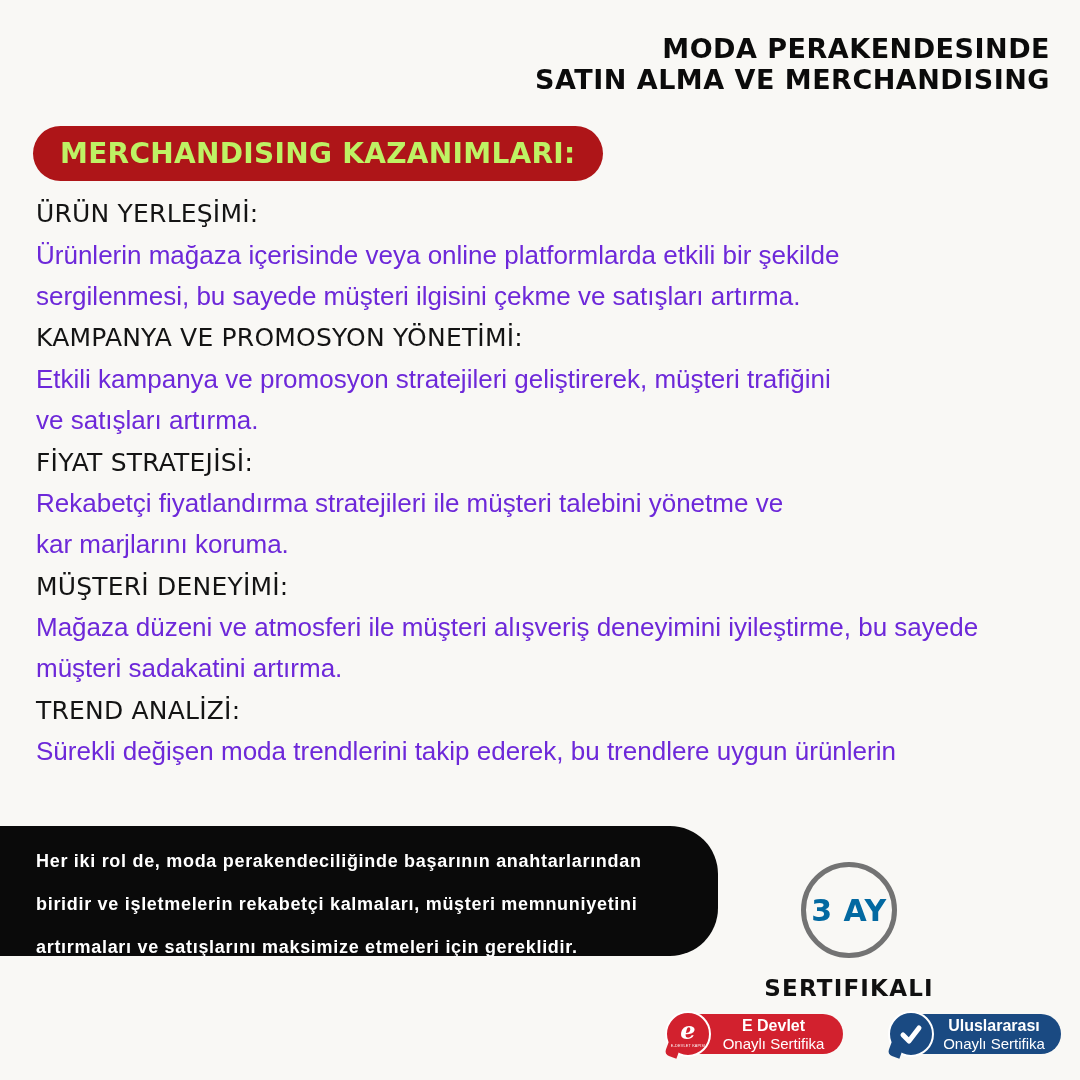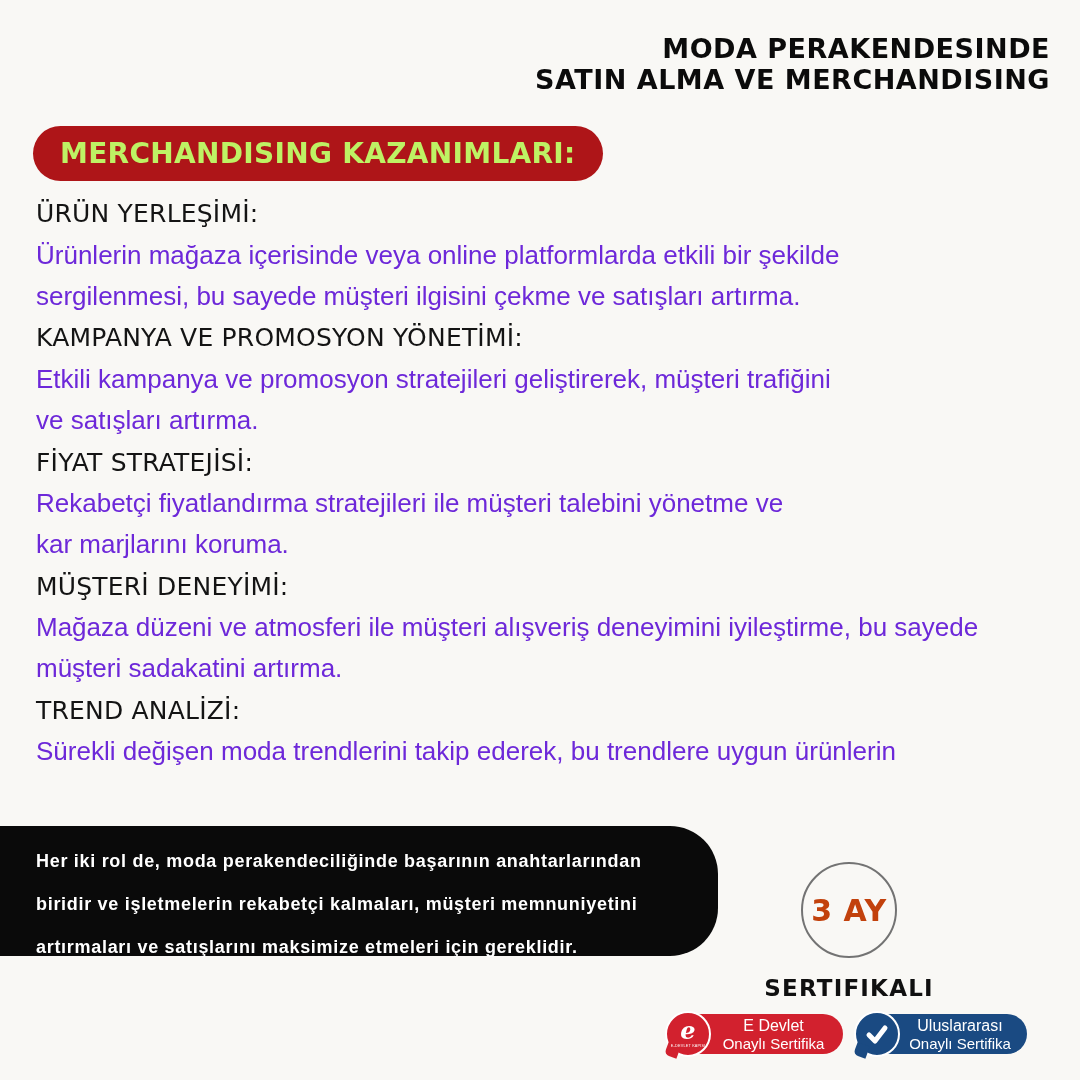--- a/index.html
+++ b/index.html
@@ -42,45 +42,45 @@
     padding:14px 0 0 36px; color:#ffffff;
   }
   .note .nline {
     height:43px; display:flex; align-items:center;
     font-weight:bold; font-size:18px; letter-spacing:0.7px; white-space:nowrap;
   }
 
   
   .duration {
     position:absolute; left:801px; top:862px; width:96px; height:96px;
-    border:2px solid #737373; border-radius:50%;
+    border:5px solid #737373; border-radius:50%;
     display:flex; align-items:center; justify-content:center;
     font-family:"DejaVu Sans", sans-serif; font-weight:bold;
-    font-size:30px; letter-spacing:0.5px; color:#c2410c;
+    font-size:30px; letter-spacing:0.5px; color:#0369a1;
   }
 
   
   .cert-label {
     position:absolute; left:739px; top:975px; width:220px; text-align:center;
     font-family:"DejaVu Sans", sans-serif; font-weight:bold;
     font-size:23px; letter-spacing:1.2px; color:#101010;
   }
 
   
   .badge { position:absolute; top:1010px; height:48px; }
   .badge-edevlet { left:665px; width:178px; }
-  .badge-intl   { left:854px; width:174px;padding-left:9px; }
+  .badge-intl   { left:888px; width:174px;padding-left:9px; }
   .bpill {
     position:absolute; left:13px; top:4px; height:40px; border-radius:20px;
     display:flex; flex-direction:column; justify-content:center;
     padding-left:38px; padding-right:12px; text-align:center; color:#fff;
   }
   .badge-edevlet .bpill { width:165px; background:#D2212E; }
   .badge-intl   .bpill { width:160px; background:#1A4A82; }
-  .bt1 { font-weight:normal; font-size:16px; line-height:19px; white-space:nowrap; }
+  .bt1 { font-weight:bold; font-size:16px; line-height:19px; white-space:nowrap; }
   .bt2 { font-size:15px;  line-height:18px; white-space:nowrap; }
   .bcircle {
     position:absolute; left:0; top:1px; width:46px; height:46px;
     border-radius:50%; border:2.5px solid #ffffff; z-index:2;
     display:flex; flex-direction:column; align-items:center; justify-content:center;
   }
   .bcircle.red  { background:#D2212E; }
   .bcircle.blue { background:#1A4A82; }
   .bcircle::after { 
     content:""; position:absolute; bottom:-2px; left:-1px;

